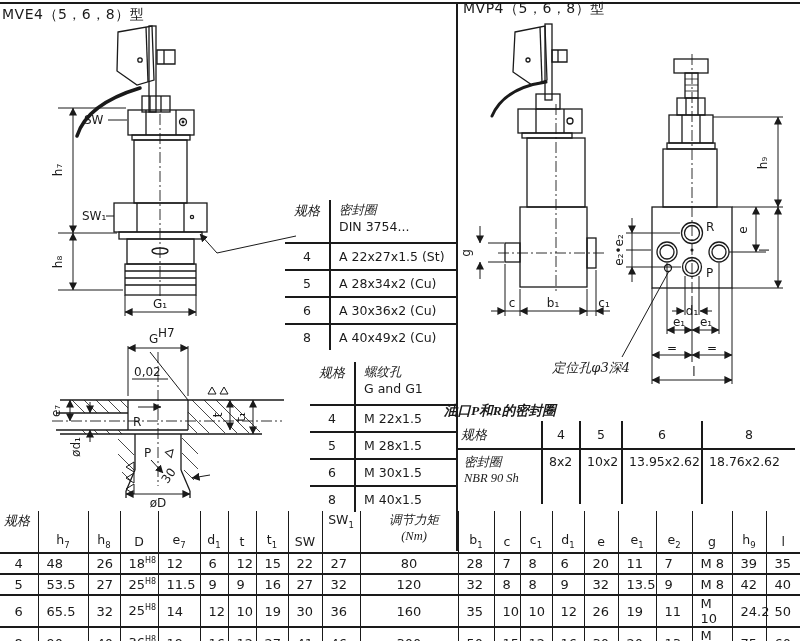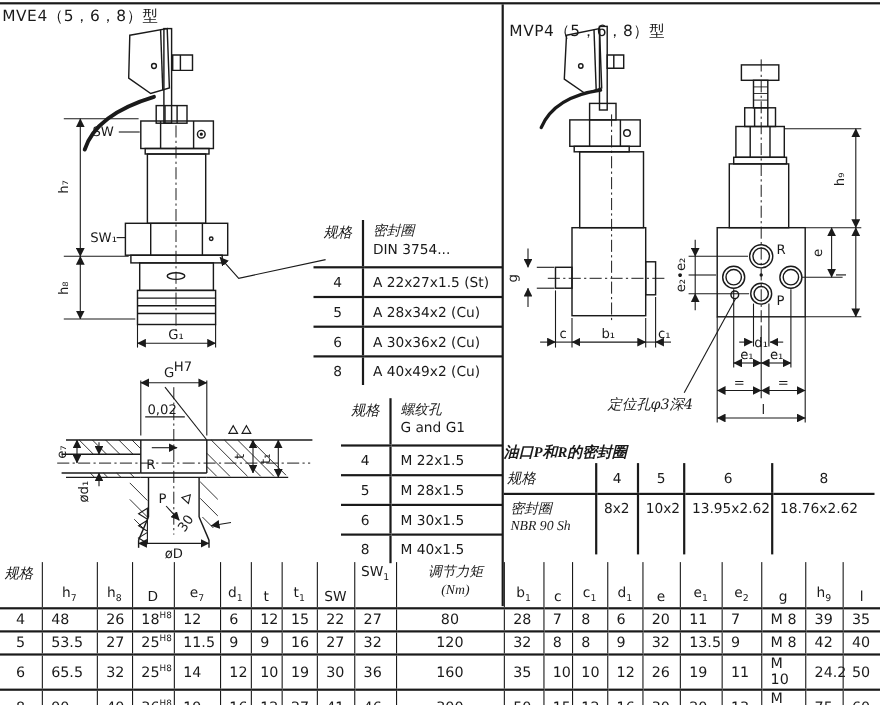--- a/index.html
+++ b/index.html
@@ -42,21 +42,21 @@
 </style>
 </head>
 <body>
 
 <div class="page">
 
   <div class="rule-top"></div>
   <div class="divider"></div>
 
   <div class="title" style="left:2px;top:6px">MVE4（5，6，8）型</div>
-  <div class="title" style="left:463px;top:20px">MVP4（5，6，8）型</div>
+  <div class="title" style="left:463px;top:0">MVP4（5，6，8）型</div>
 
   <svg style="left:40px;top:24px" width="260" height="305" viewBox="0 0 260 305">
     <defs>
       <marker id="arA" viewBox="0 0 10 10" refX="9.5" refY="5" markerWidth="8" markerHeight="8" orient="auto-start-reverse">
         <path d="M0 0L10 5L0 10z" fill="#1a1a1a"></path>
       </marker>
     </defs>
     <g stroke="#1a1a1a" stroke-width="1.3" fill="none">
       <path d="M78,8 L112,2 L114,56 L97,61 L77,47 Z"></path>
       <path d="M106,3 L108,58"></path>
@@ -349,21 +349,21 @@
           <td>6</td>
           <td>M 30x1.5</td>
         </tr>
         <tr>
           <td>8</td>
           <td>M 40x1.5</td>
         </tr>
       </tbody>
   </table>
 
-  <div class="ps-title cn" style="left:458px;top:402px">油口P和R的密封圈</div>
+  <div class="ps-title cn" style="left:444px;top:402px">油口P和R的密封圈</div>
   <table class="ps" style="left:458px;top:421px;width:337px">
     <colgroup>
         <col style="width:84px">
         <col style="width:38px">
         <col style="width:42px">
         <col style="width:80px">
         <col style="width:93px">
       </colgroup>
     <thead>
       <tr id="ps-head-row">

